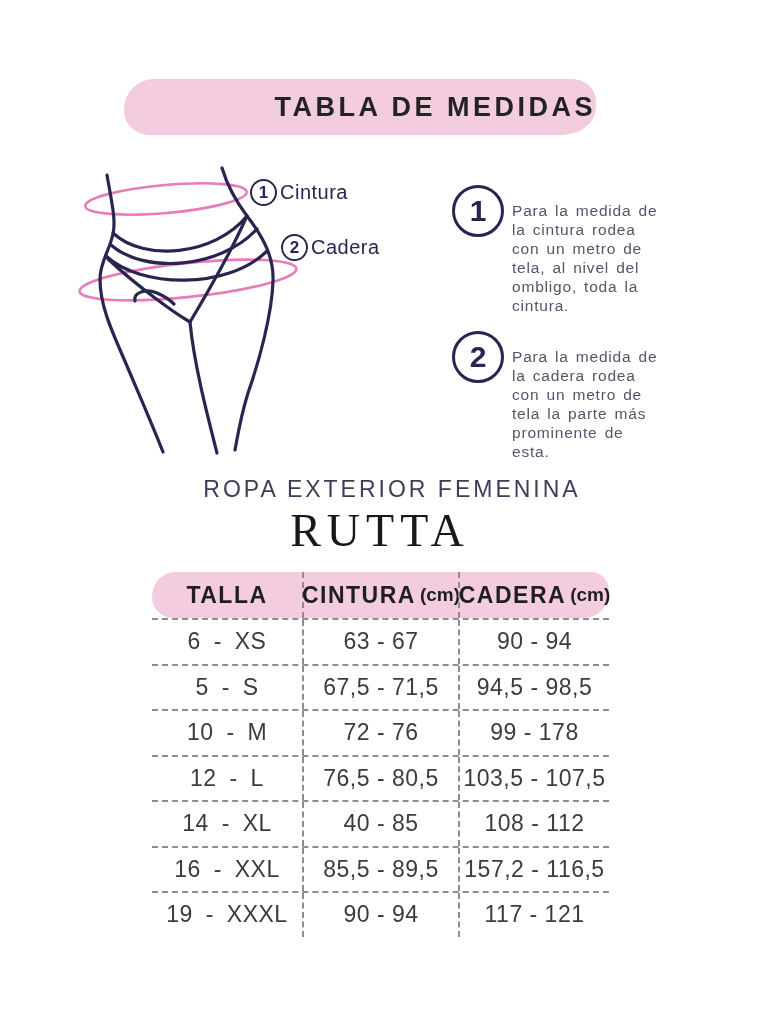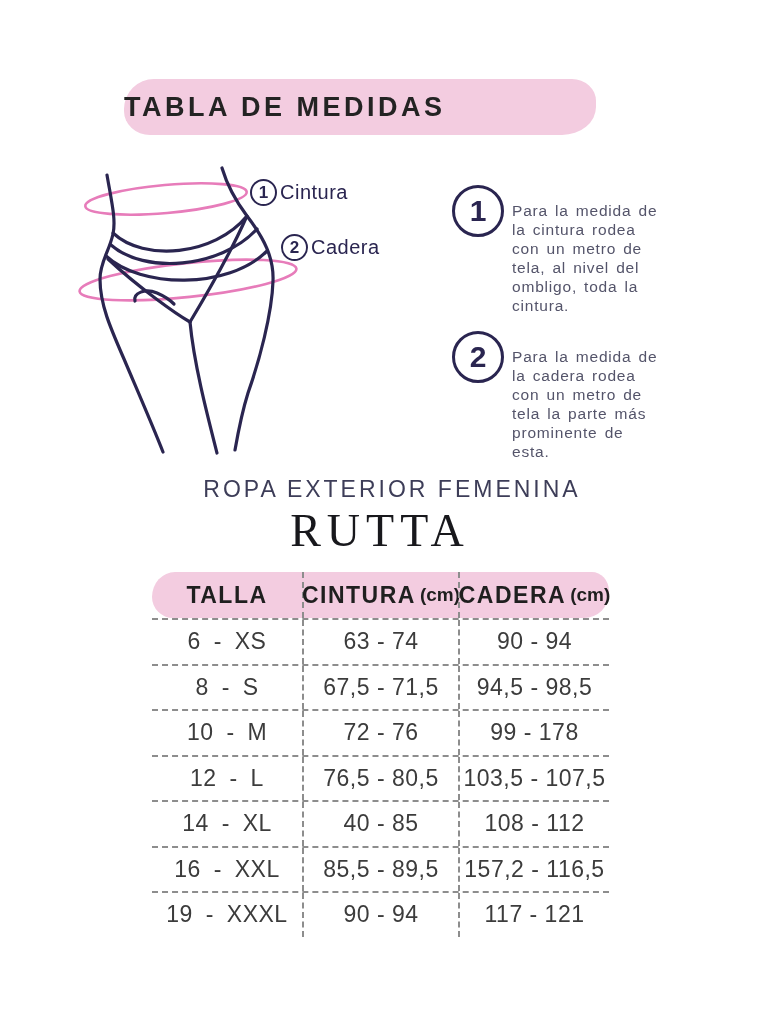--- a/index.html
+++ b/index.html
@@ -14,21 +14,21 @@
   *{margin:0;padding:0;box-sizing:border-box;}
   html,body{width:760px;height:1020px;background:#ffffff;overflow:hidden;}
   body{font-family:"Liberation Sans",sans-serif;position:relative;}
   .canvas{position:absolute;inset:0;width:760px;height:1020px;background:#fff;}
 
   
   .banner{
     position:absolute;left:124px;top:79px;width:472px;height:56px;
     background:var(--pink_light);
     border-radius:30px 24px 34px 26px / 30px 22px 28px 24px;
-    display:flex;align-items:center;justify-content:flex-start;
+    display:flex;align-items:center;justify-content:flex-end;
   }
   .banner-title{
     font-size:27px;font-weight:bold;letter-spacing:3.5px;color:var(--title_dark);
   }
 
   
   .figure-svg{position:absolute;left:78px;top:152px;width:260px;height:310px;overflow:visible;}
 
   .fig-label{position:absolute;display:flex;align-items:center;gap:3px;color:var(--navy);}
   .fig-label-text{font-size:20px;letter-spacing:0.5px;}
@@ -148,26 +148,26 @@
       </div>
       <div class="th c3">
         <span>CADERA</span>
         <span class="unit">(cm)</span>
       </div>
     </div>
     <div class="tbody">
 
         <div class="tr">
           <div class="td c1">6 - XS</div>
-          <div class="td c2">63 - 74</div>
+          <div class="td c2">63 - 67</div>
           <div class="td c3">90 - 94</div>
         </div>
 
         <div class="tr">
-          <div class="td c1">8 - S</div>
+          <div class="td c1">5 - S</div>
           <div class="td c2">67,5 - 71,5</div>
           <div class="td c3">94,5 - 98,5</div>
         </div>
 
         <div class="tr">
           <div class="td c1">10 - M</div>
           <div class="td c2">72 - 76</div>
           <div class="td c3">99 - 178</div>
         </div>
 

